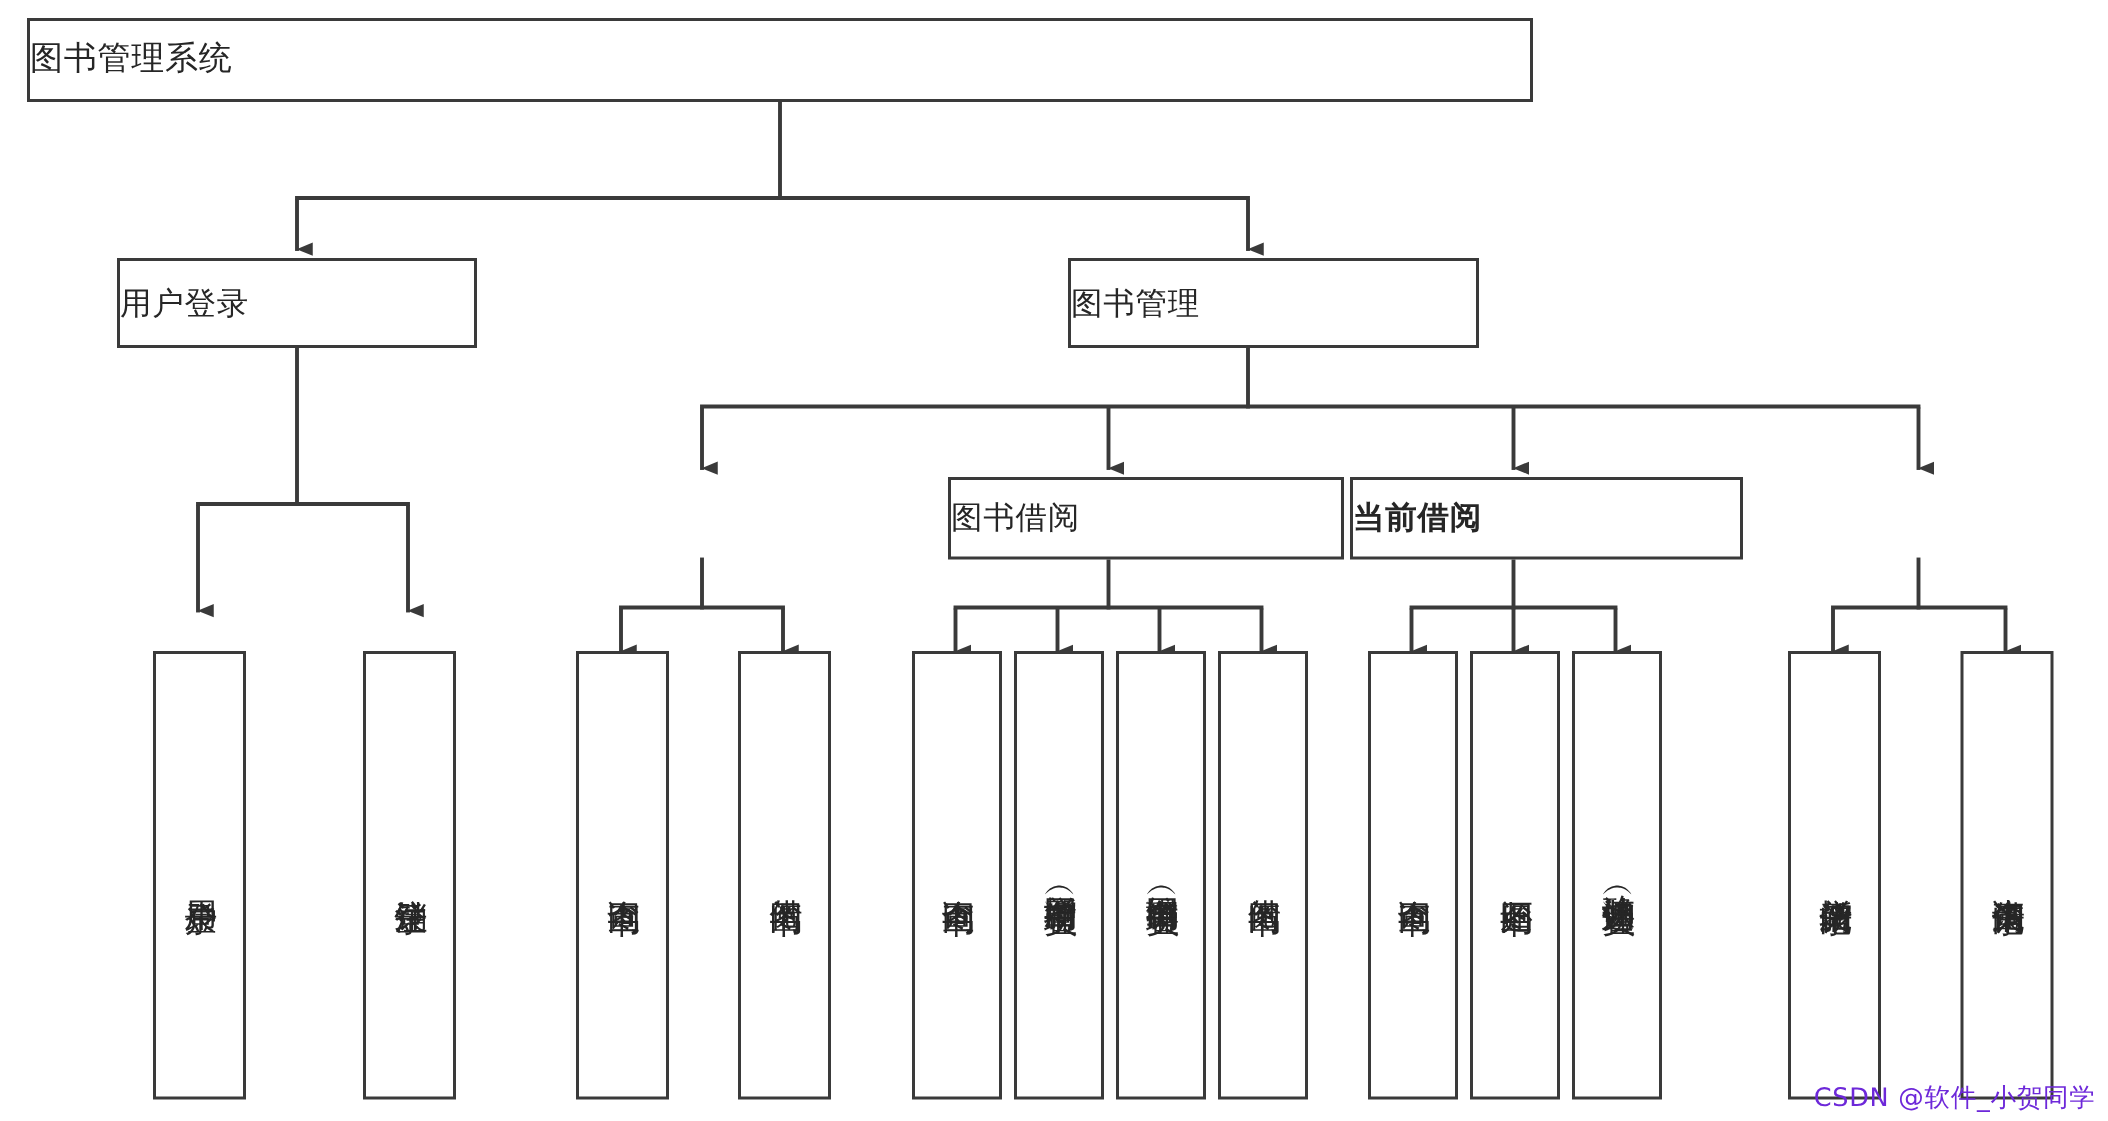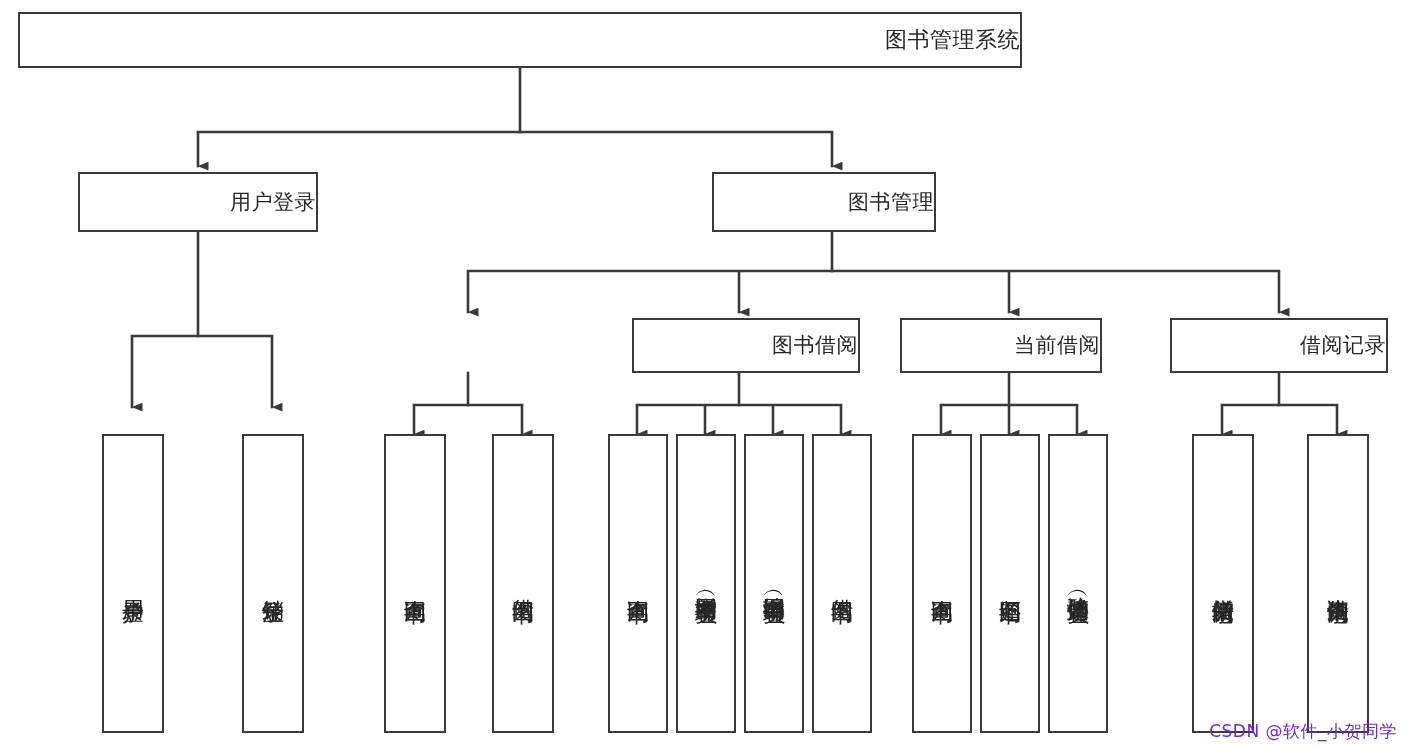--- a/index.html
+++ b/index.html
@@ -24,21 +24,21 @@
     height: 747px;
     pointer-events: none;
   }
   .node {
     position: absolute;
     box-sizing: border-box;
     background: #ffffff;
     border: 2px solid #3a3a3a;
     display: flex;
     align-items: center;
-    justify-content: flex-end;
+    justify-content: flex-start;
     color: #262626;
   }
   .node .label {
     display: block;
     text-align: center;
     line-height: 1.18;
     white-space: nowrap;
   }
   .node.horiz .label {
     font-size: 21px;
@@ -131,32 +131,29 @@
     </g>
   </svg>
 
   <div class="node root horiz" style="left:18px; top:12px; width:1004px; height:56px;">
     <span class="label">图书管理系统</span>
   </div>
 
   <div class="node horiz" style="left:78px; top:172px; width:240px; height:60px;">
     <span class="label">用户登录</span>
   </div>
-  <div class="node horiz" style="left:712px; top:172px; width:224px; height:60px;padding-left:18px;">
+  <div class="node horiz" style="left:712px; top:172px; width:274px; height:60px;">
     <span class="label">图书管理</span>
   </div>
 
-  <div class="node horiz" style="left:632px; top:318px; width:228px; height:55px;">
+  <div class="node horiz" style="left:632px; top:318px; width:264px; height:55px;">
     <span class="label">图书借阅</span>
   </div>
-  <div class="node horiz" style="left:900px; top:318px; width:202px; height:55px;">
+  <div class="node horiz" style="left:900px; top:318px; width:262px; height:55px;font-weight:bold;">
     <span class="label">当前借阅</span>
-  </div>
-  <div class="node horiz" style="left:1170px; top:318px; width:218px; height:55px;">
-    <span class="label">借阅记录</span>
   </div>
 
   <div class="node vert" style="left:102px; top:434px; width:62px; height:299px;">
     <span class="label">用户登录</span>
   </div>
   <div class="node vert" style="left:242px; top:434px; width:62px; height:299px;">
     <span class="label">注销登录</span>
   </div>
 
   <div class="node vert" style="left:384px; top:434px; width:62px; height:299px;">

